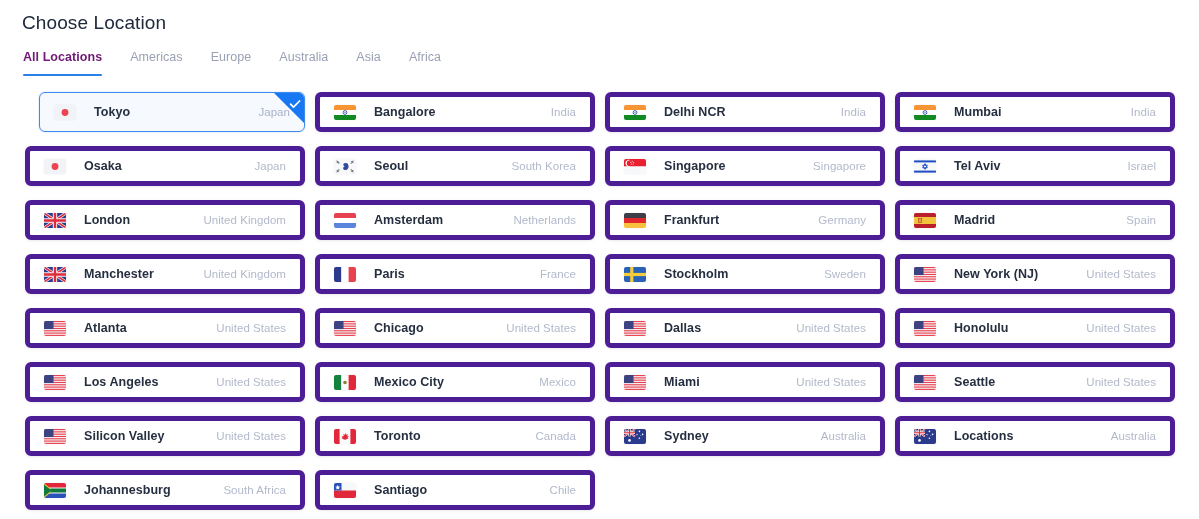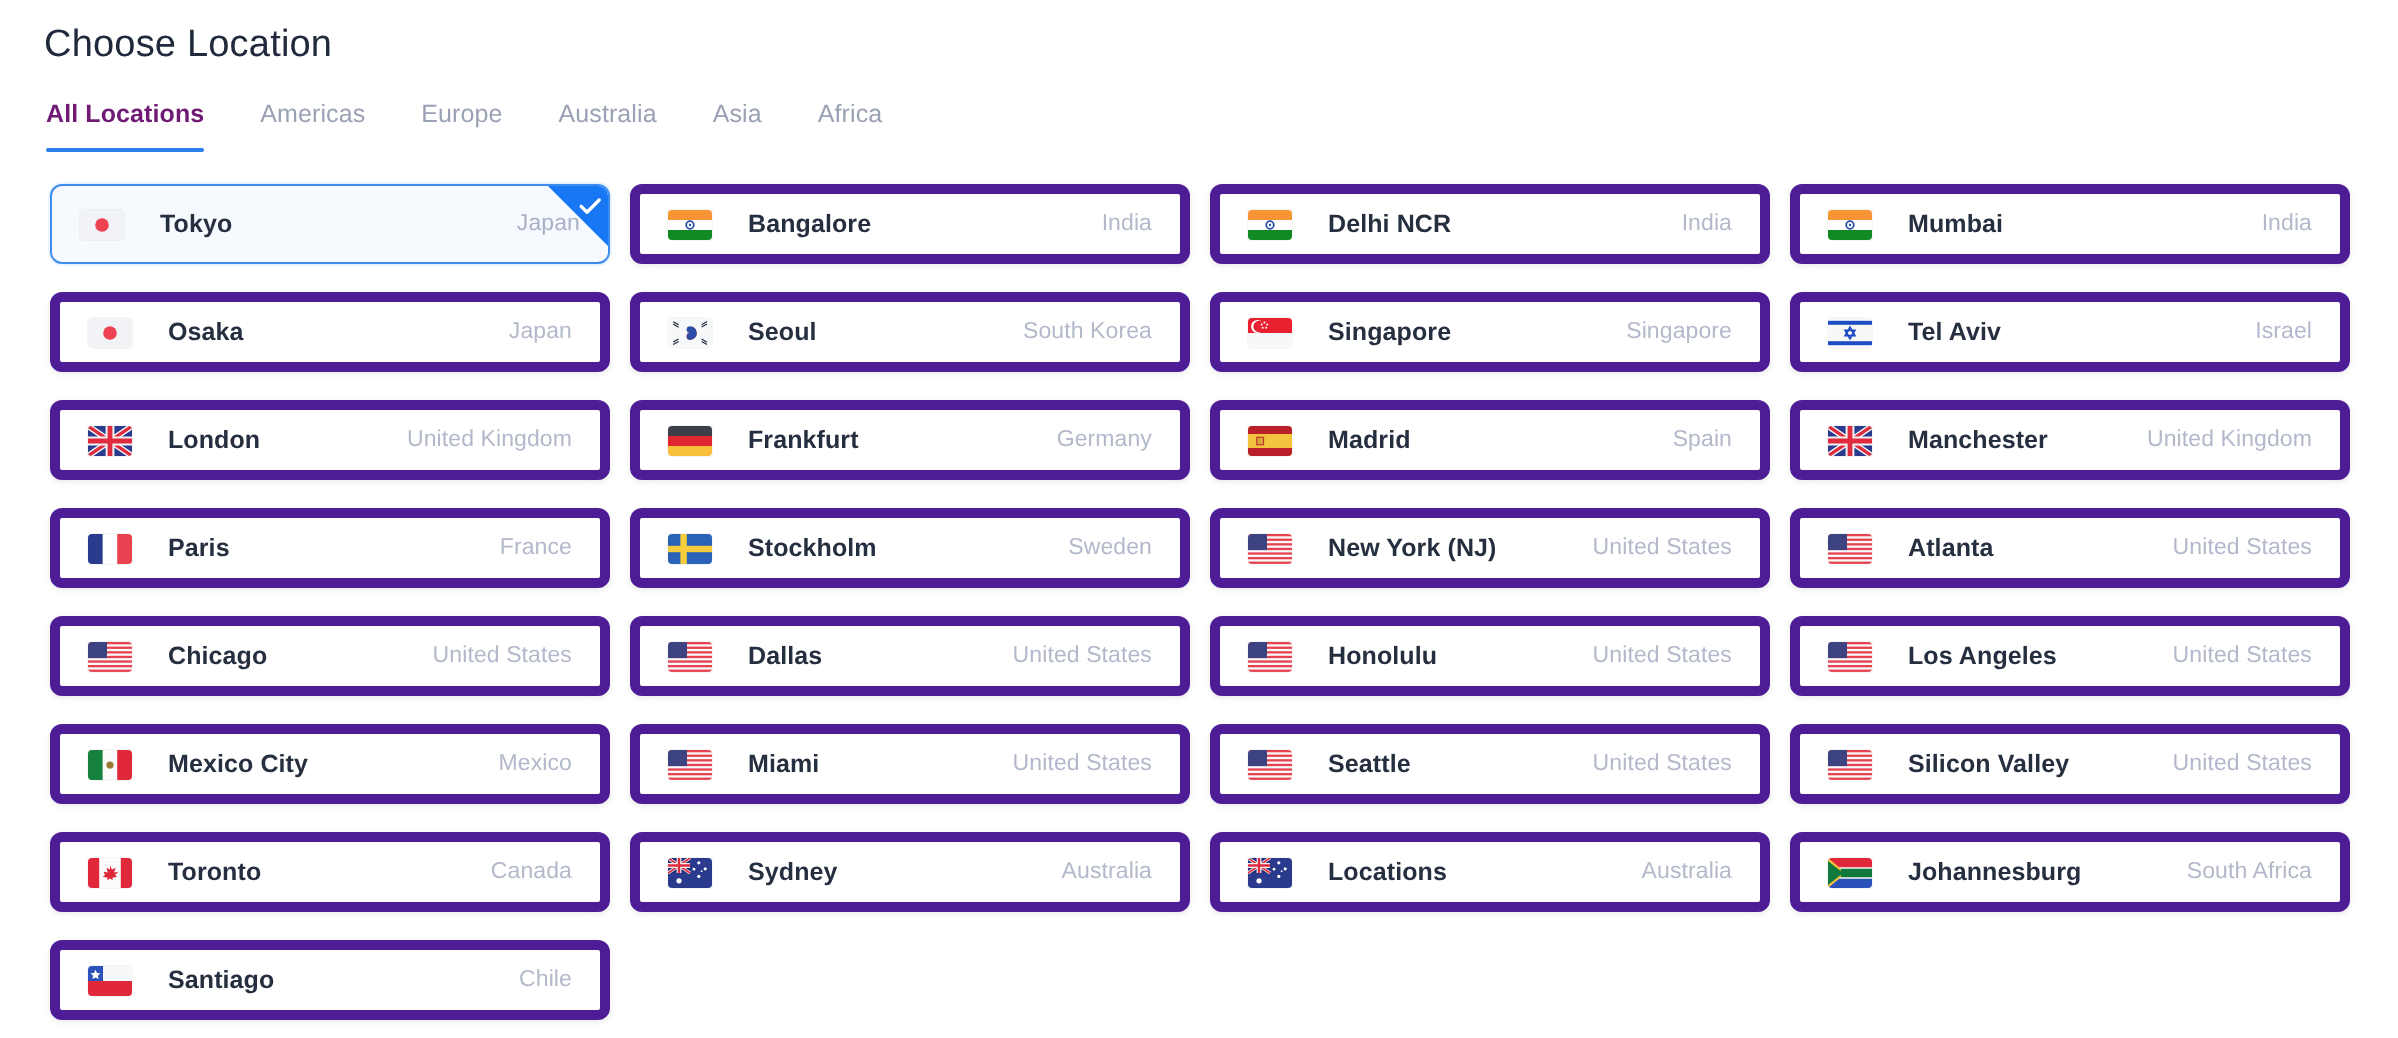--- a/index.html
+++ b/index.html
@@ -92,20 +92,21 @@
     align-items: center;
     padding: 0 14px 0 14px;
     cursor: pointer;
     overflow: hidden;
   }
 
   .card.selected {
     background: #f6faff;
     border: 1.5px solid #3c8cf0;
     box-shadow: 0 0 0 1px rgba(60,140,240,0.10);
+    margin-left: 14px;
   }
 
   .corner-badge {
     position: absolute;
     top: 0;
     right: 0;
     width: 30px;
     height: 30px;
     overflow: hidden;
     pointer-events: none;
@@ -297,20 +298,31 @@
           <svg viewBox="0 0 22 15">
             <rect width="22" height="15" fill="#2a3a8c"></rect>
             <path d="M0 0l22 15M22 0L0 15" stroke="#f2f3f6" stroke-width="3"></path>
             <path d="M0 0l22 15M22 0L0 15" stroke="#e02b3c" stroke-width="1.6"></path>
             <path d="M11 0v15M0 7.5h22" stroke="#f2f3f6" stroke-width="4.4"></path>
             <path d="M11 0v15M0 7.5h22" stroke="#e02b3c" stroke-width="2.4"></path>
           </svg>
         </span>
         <span class="city">London</span>
         <span class="country">United Kingdom</span>
+      </div>
+      <div class="card">
+        <span class="flag">
+          <svg viewBox="0 0 22 15">
+            <rect width="22" height="5" fill="#e8414f"></rect>
+            <rect y="5" width="22" height="5" fill="#ffffff"></rect>
+            <rect y="10" width="22" height="5" fill="#5b85dd"></rect>
+          </svg>
+        </span>
+        <span class="city">Amsterdam</span>
+        <span class="country">Netherlands</span>
       </div>
       <div class="card">
         <span class="flag">
           <svg viewBox="0 0 22 15">
             <rect width="22" height="5" fill="#3c3f48"></rect>
             <rect y="5" width="22" height="5" fill="#e0262f"></rect>
             <rect y="10" width="22" height="5" fill="#f8c03b"></rect>
           </svg>
         </span>
         <span class="city">Frankfurt</span>

